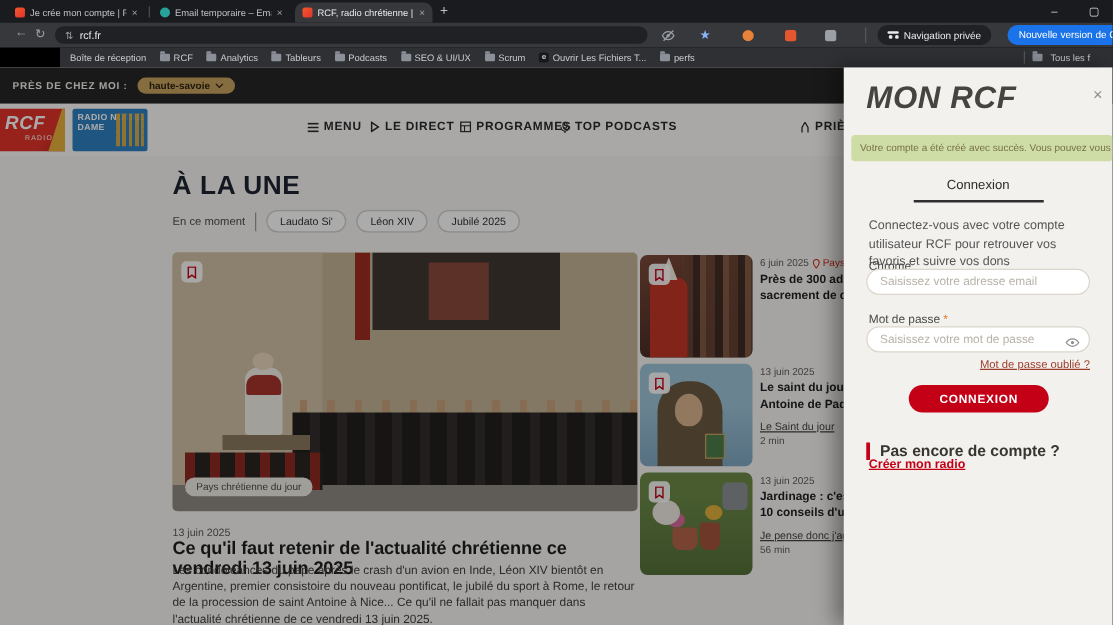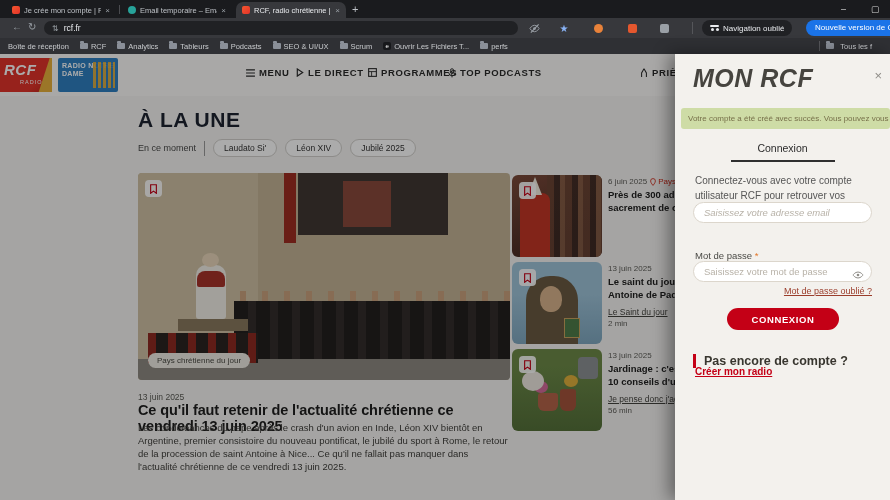--- a/index.html
+++ b/index.html
@@ -37,21 +37,21 @@
   .privchip { position:absolute; left:702px; top:2px; height:16px; border-radius:8px; background:#202124;
     display:flex; align-items:center; gap:4px; padding:0 8px; color:#e8eaed; font-size:8px; }
   .incog { width:9px; height:6px; position:relative; }
   .incog::before { content:""; position:absolute; top:0; left:0; width:9px; height:2px; background:#e8eaed; border-radius:1px; }
   .incog::after { content:""; position:absolute; top:3px; left:0.5px; width:3px; height:3px; border-radius:50%;
     background:#e8eaed; box-shadow:5px 0 0 #e8eaed; }
   .updatebtn { position:absolute; left:806px; top:2px; height:16px; width:120px; border-radius:9px;
     background:#1a73e8; color:#fff; font-size:8px; line-height:16px; padding:0 9px; white-space:nowrap; overflow:hidden; }
 
   .bookmarks { position:relative; height:16px; background:#2f3034; display:flex; align-items:center;
-    gap:11px; padding:0 8px; color:#c8cacd; font-size:7.5px; }
+    gap:11px; padding:0 8px; color:#c8cacd; font-size:7.5px;margin-left:48px; }
   .bm { display:flex; align-items:center; gap:3px; white-space:nowrap; }
   .folder { width:8px; height:6px; background:#8a8f98; border-radius:1px; position:relative; flex:none; }
   .folder::before { content:""; position:absolute; top:-2px; left:0; width:4px; height:2px; background:#8a8f98;
     border-radius:1px 1px 0 0; }
   .eicon { width:8px; height:8px; border-radius:2px; background:#17181b; color:#fff; font-size:6px;
     line-height:8px; text-align:center; flex:none; }
   .bm-right { position:absolute; right:16px; top:0; height:16px; display:flex; align-items:center; gap:6px;
     padding-right:2px; }
   .bm-right .bar { width:1px; height:10px; background:#55565a; }
 
@@ -231,21 +231,21 @@
       </span>
     <span class="tbicon" style="left:626px">
         <span class="ext2"></span>
       </span>
     <span class="tbicon" style="left:658px">
         <span class="puzzle"></span>
       </span>
     <span class="vsep" style="left:692px"></span>
     <div class="privchip">
       <span class="incog"></span>
-      <span>Navigation oublié</span>
+      <span>Navigation privée</span>
     </div>
     <div class="updatebtn">Nouvelle version de Chrome disponib</div>
   </div>
 
   <div class="bookmarks">
     <span class="bm">
         <span>Boîte de réception</span>
       </span>
     <span class="bm">
         <span class="folder"></span>
@@ -281,20 +281,29 @@
       </span>
     <span class="bm-right">
       <span class="bar"></span>
       <span class="folder"></span>
       <span>Tous les f</span>
     </span>
   </div>
 
   <div class="viewport">
 
+    <div class="site-topbar">
+      <span class="lbl">PRÈS DE CHEZ MOI :</span>
+      <span class="regionpill">
+        <span>haute-savoie</span>
+        <svg width="7" height="5" viewBox="0 0 10 6">
+            <polyline points="1,1 5,5 9,1" fill="none" stroke="#2e2413" stroke-width="1.6"></polyline>
+          </svg>
+      </span>
+    </div>
 
     <div class="site-header">
       <div class="logo-rcf">
         <span class="l1">RCF</span>
         <span class="l2">RADIO</span>
       </div>
       <div class="logo-rnd">
         <span class="t">RADIO NOTRE DAME</span>
         <span class="bld"></span>
       </div>
@@ -447,21 +456,21 @@
 
     <aside class="panel">
       <div class="panel-title">MON RCF</div>
       <span class="panel-close">×</span>
       <div class="banner">Votre compte a été créé avec succès. Vous pouvez vous connecter</div>
       <div class="tab-connexion">Connexion</div>
       <div class="tab-underline"></div>
       <div class="panel-intro">Connectez-vous avec votre compte utilisateur RCF pour retrouver vos favoris et suivre vos dons</div>
 
       <div class="f-label" style="top:154px">Chrome</div>
-      <input class="f-input" style="top: 148px; font-style: italic;" placeholder="Saisissez votre adresse email">
+      <input class="f-input" style="top: 161px;" placeholder="Saisissez votre adresse email">
 
       <div class="f-label" style="top:196px">
         <span>Mot de passe</span> <span class="req">*</span>
       </div>
       <input class="f-input" style="top: 207px;" type="password" placeholder="Saisissez votre mot de passe">
       <span class="eye" style="top:212px">
         <svg width="12" height="10" viewBox="0 0 24 18">
             <path d="M2 9s4-6 10-6 10 6 10 6-4 6-10 6S2 9 2 9z" fill="none" stroke="#8f8d88" stroke-width="2"></path>
             <circle cx="12" cy="9" r="2.6" fill="#8f8d88"></circle>
           </svg>

